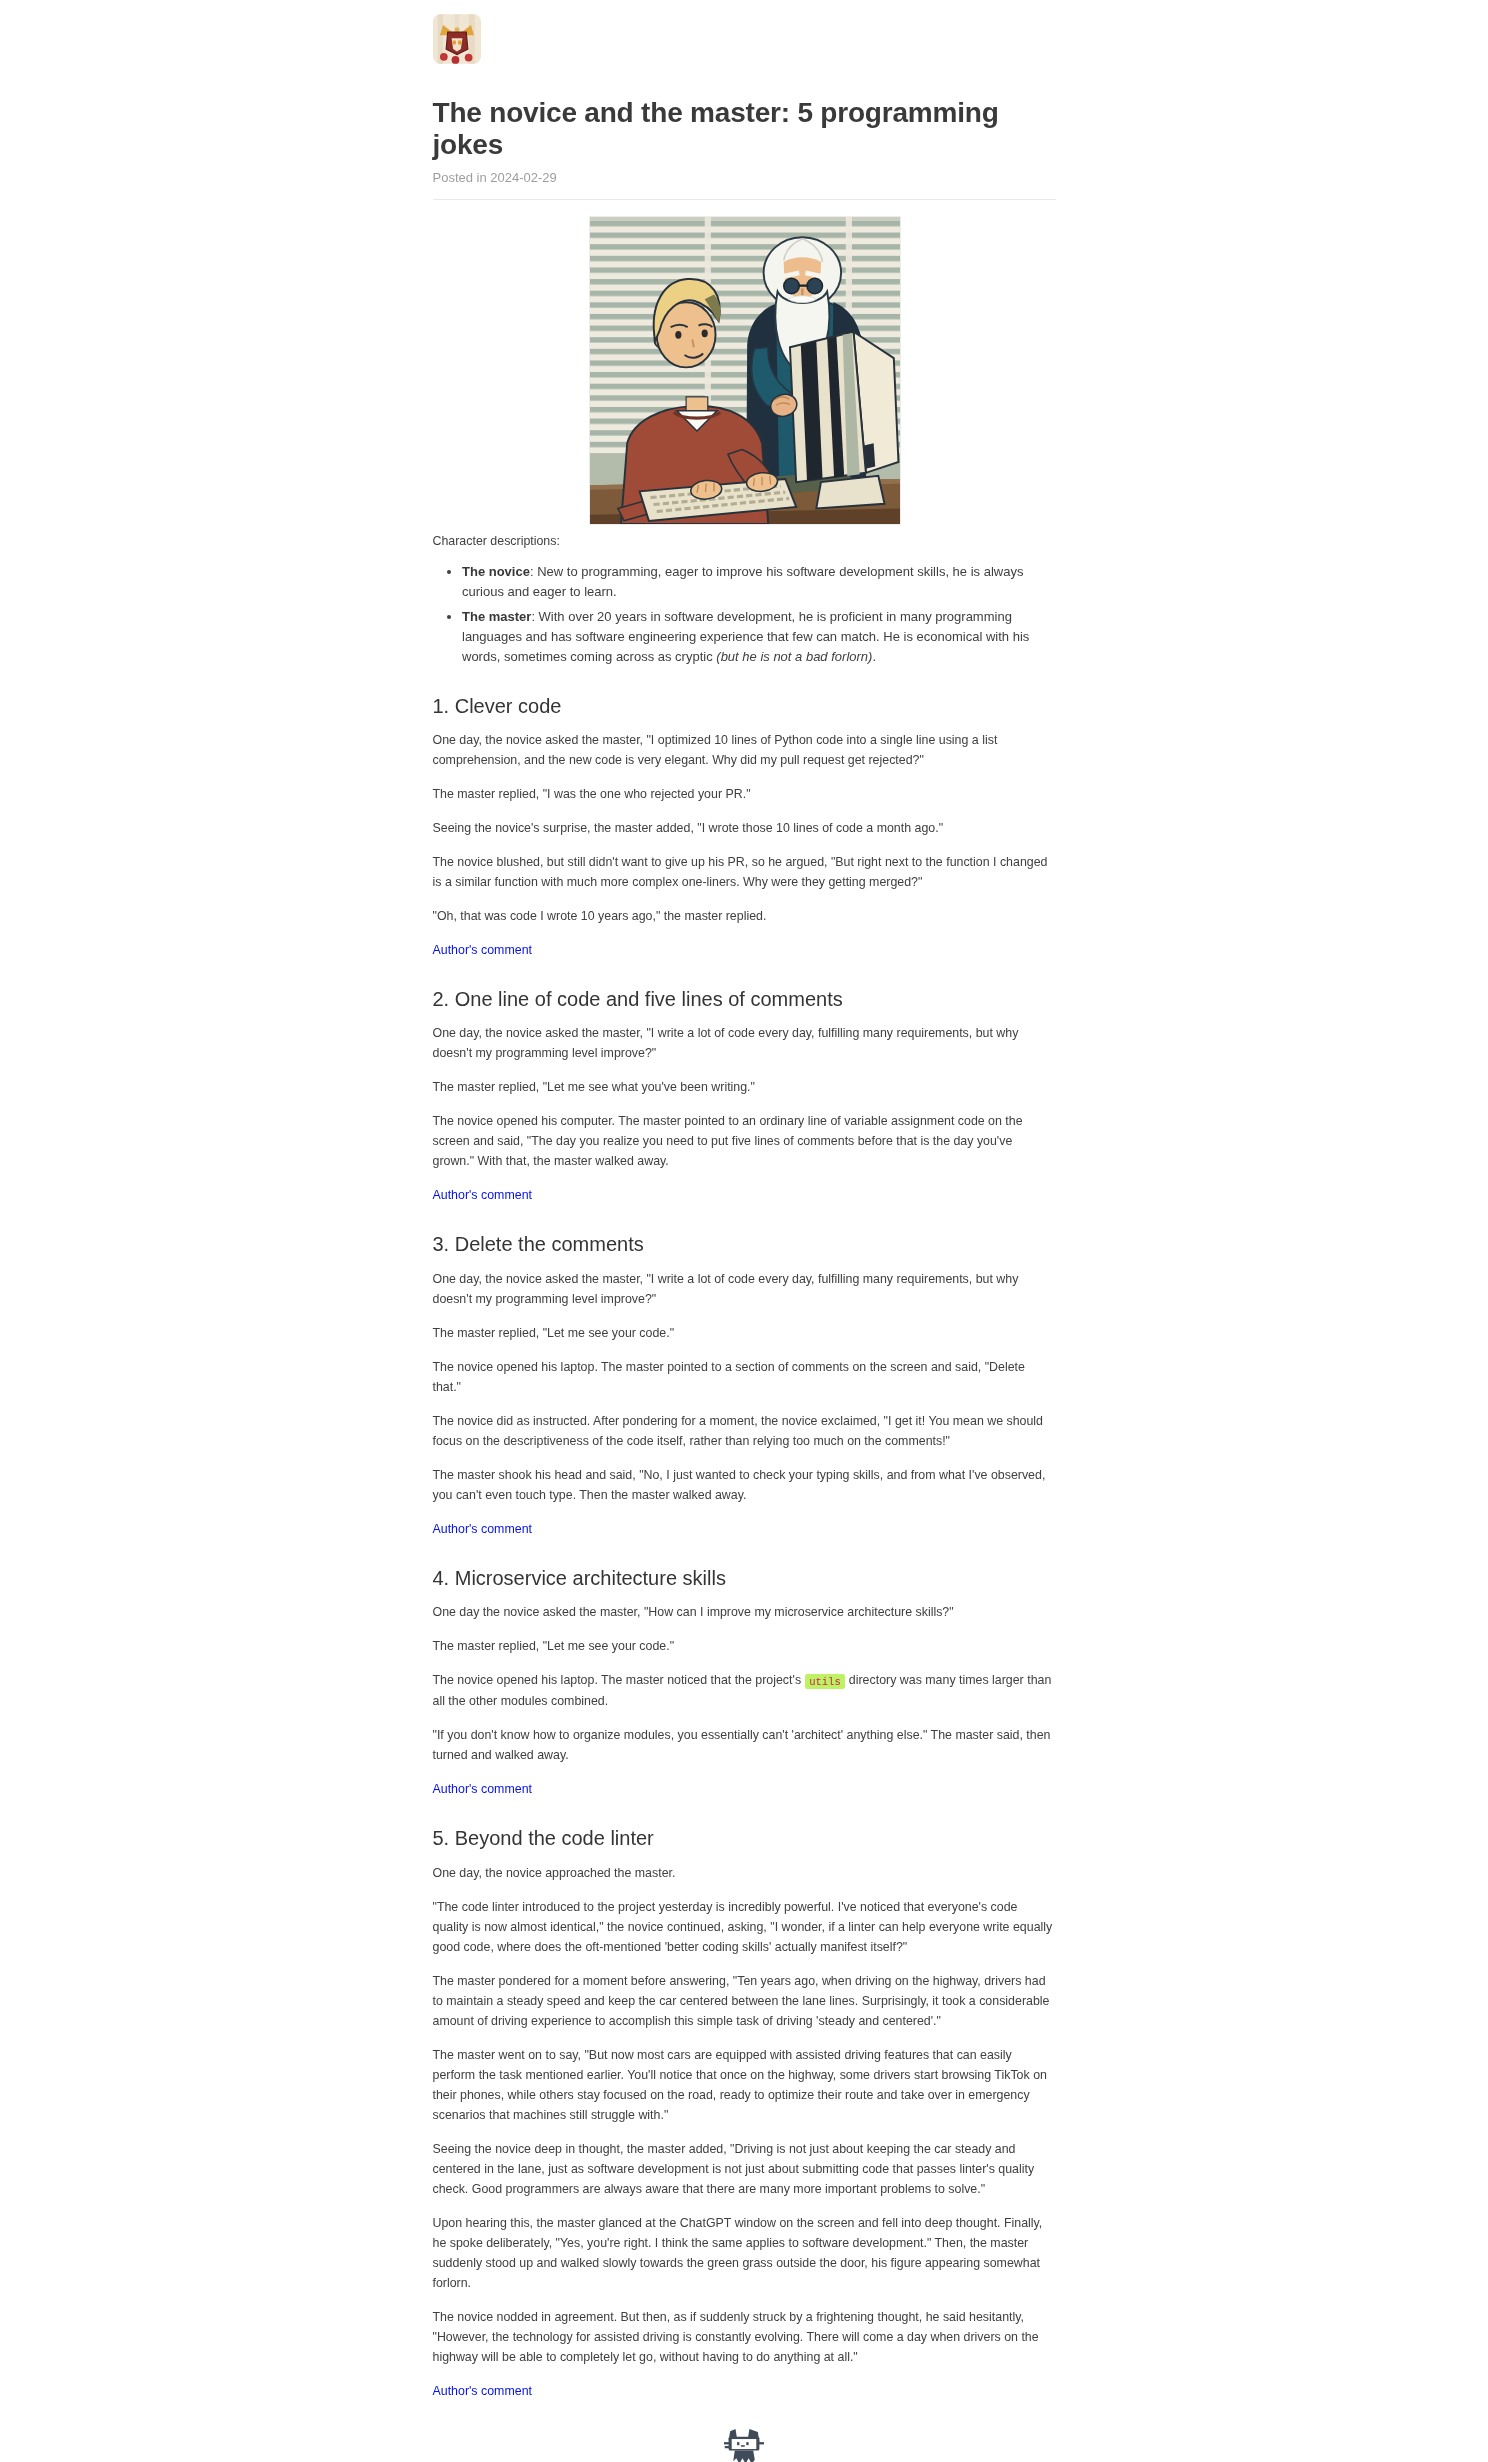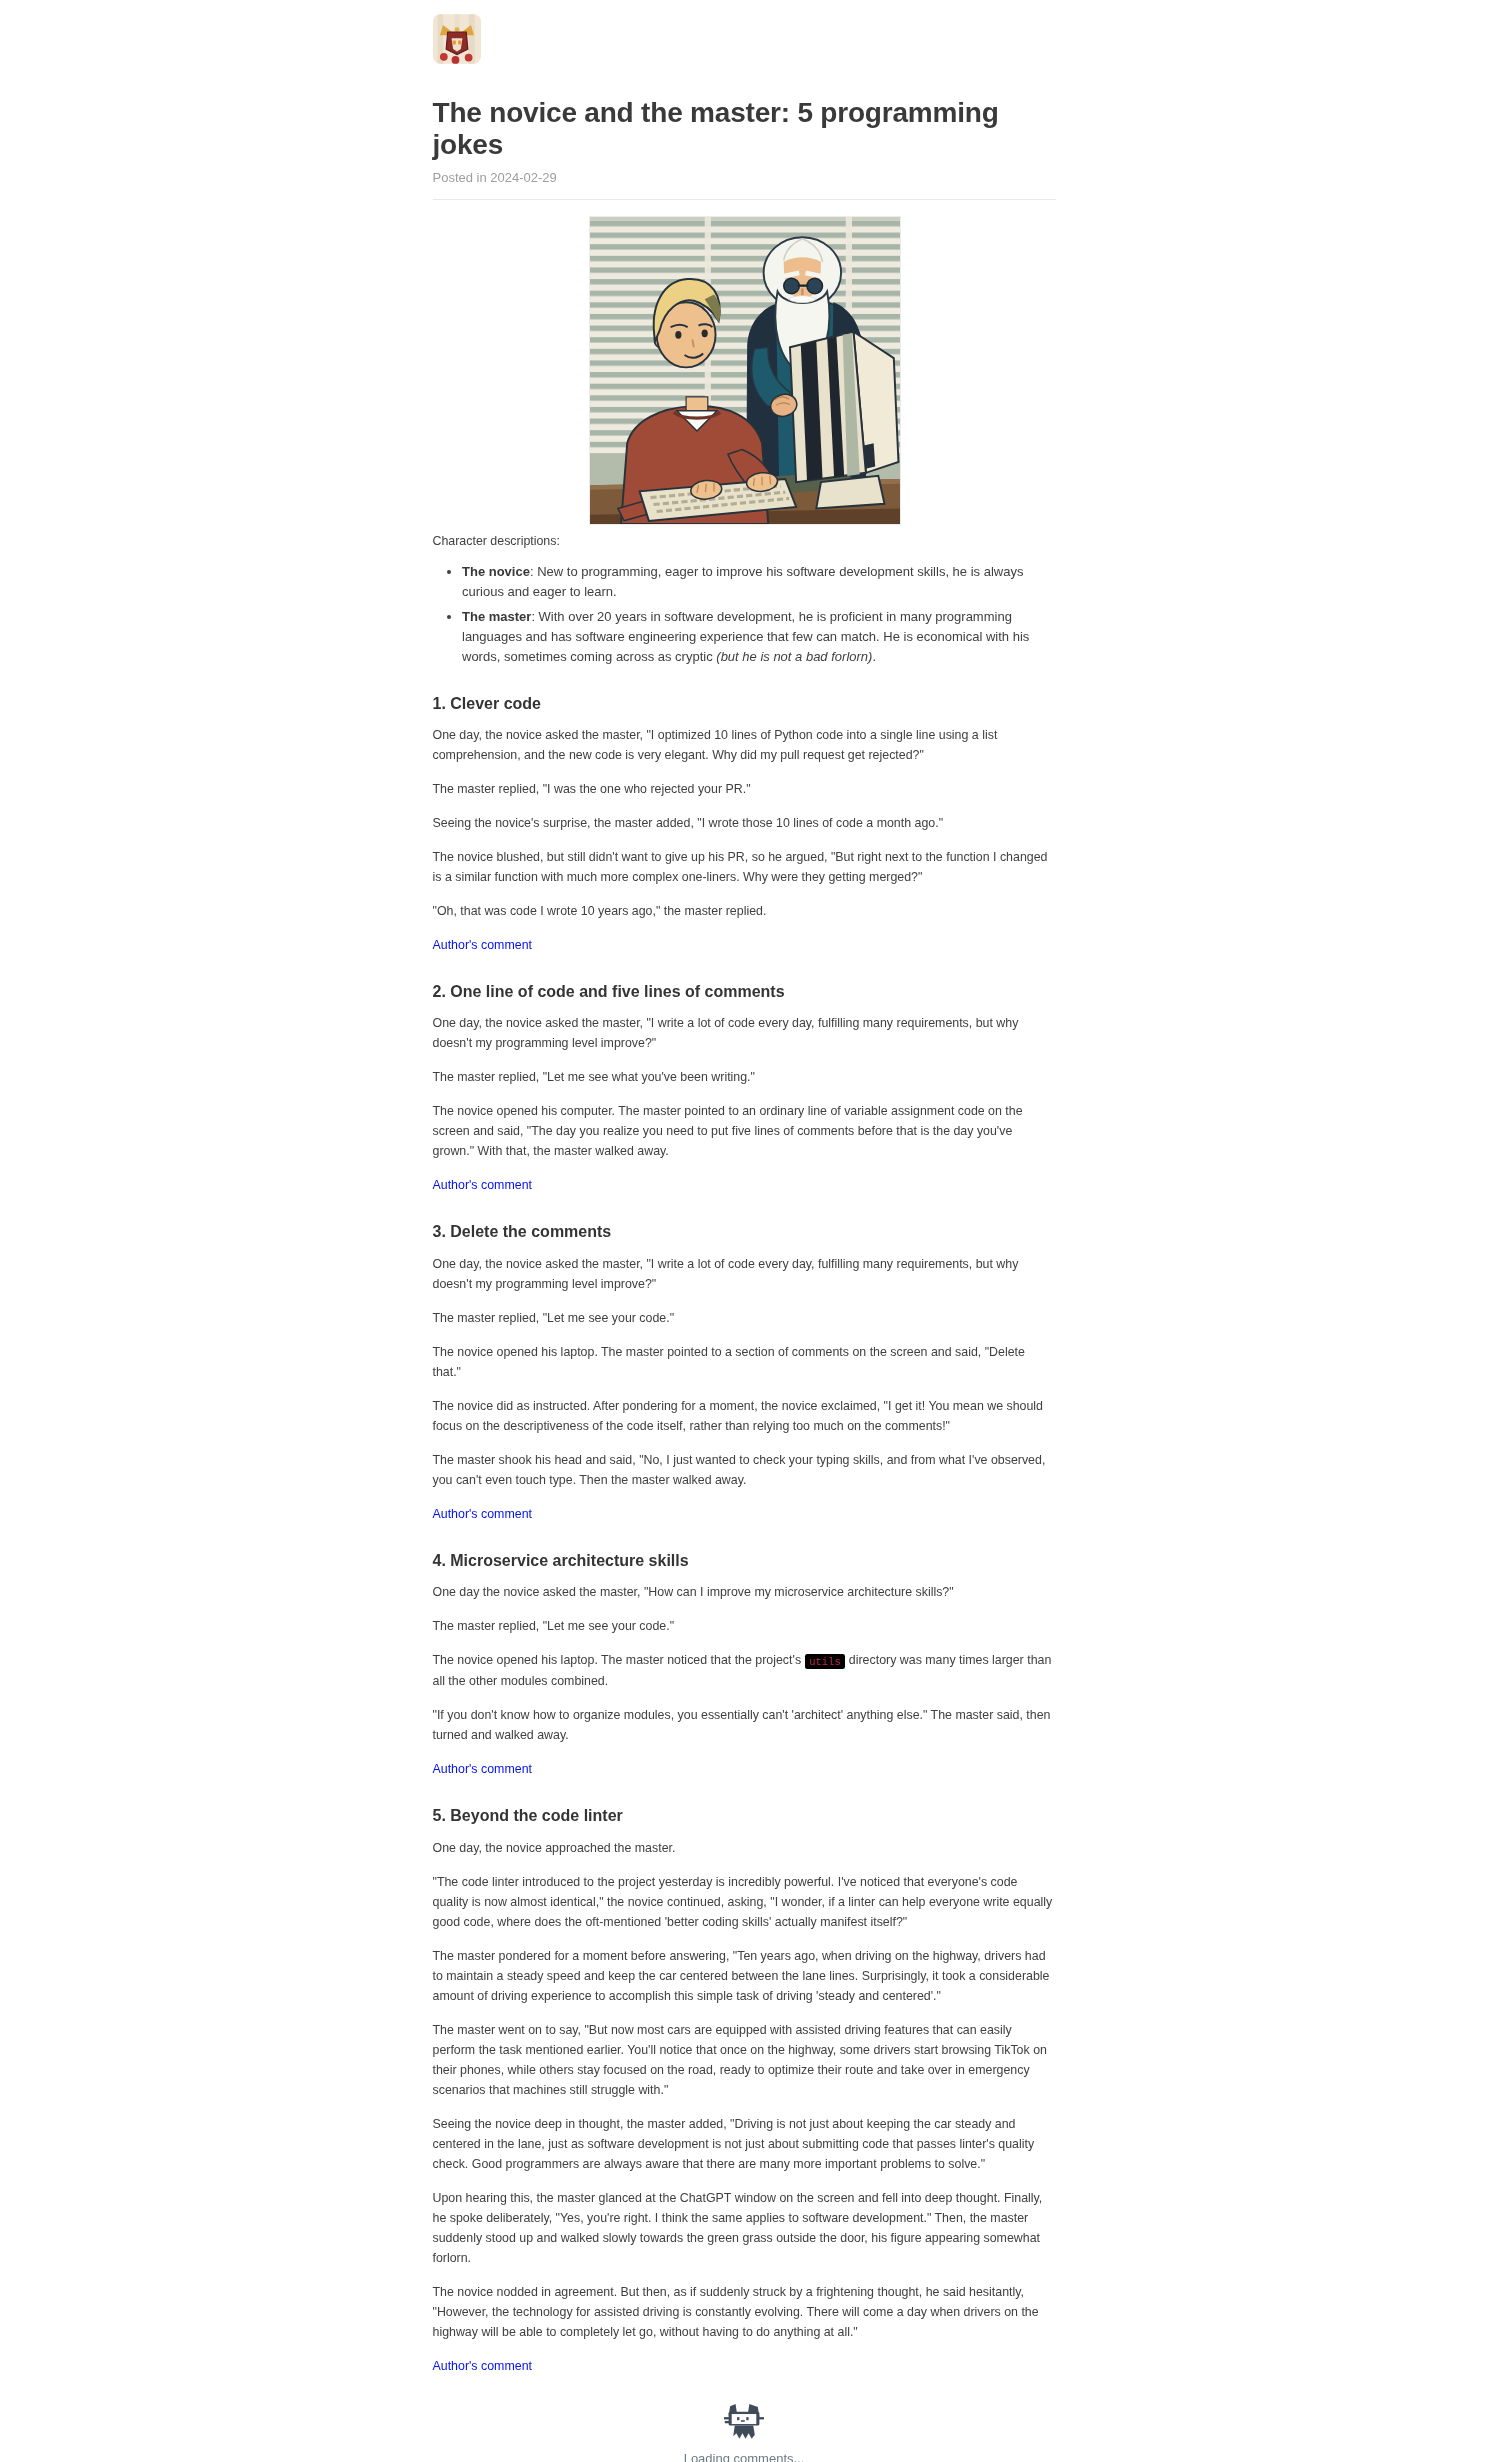--- a/index.html
+++ b/index.html
@@ -17,28 +17,28 @@
   h1.title { font-size: 28px; font-weight: 700; color: #3a3a3a; margin: 33px 0 0; letter-spacing: -0.2px; }
   .meta { color: #9e9e9e; font-size: 13px; margin-top: 9.3px; }
   hr.rule { border: 0; border-top: 0.8px solid #e9e9e9; margin: 14px 0 0; }
   figure.illustration { margin: 15.5px auto 6.2px; width: 310px; }
   figure.illustration svg { display: block; border: 0.8px solid #ececec; }
   p { font-size: 12.4px; line-height: 20px; margin: 0 0 14px; }
   p.intro { margin-bottom: 11px; }
   ul.chars { margin: 0 0 7.8px; padding-left: 29.5px; }
   ul.chars li { font-size: 13px; line-height: 20px; margin-bottom: 4.7px; }
   ul.chars strong { color: #383838; }
-  h2.section-h { font-size: 16px; font-weight: 700; color: #343434; margin: 28px 0 12.4px; }
+  h2.section-h { font-size: 20px; font-weight: 400; color: #343434; margin: 28px 0 12.4px; }
   a.author { color: #0512ee; text-decoration: none; cursor: pointer; }
   p.linkline { margin-bottom: 7.8px; }
   code.inline {
     font-family: "Liberation Mono", monospace;
     font-size: 10.5px;
     color: #c7254e;
-    background: #000000;
+    background: #bef264;
     padding: 1.6px 4.7px;
     border-radius: 2.3px;
   }
   .comments { text-align: center; margin-top: 28px; }
   .comments .cat { display: inline-block; }
   .comments .loading { color: #6e7a87; font-size: 13px; margin-top: 7.8px; }
   footer.site {
     margin-top: auto;
     background: #f7f7f7;
     border-top: 0.8px solid #e5e5e5;

